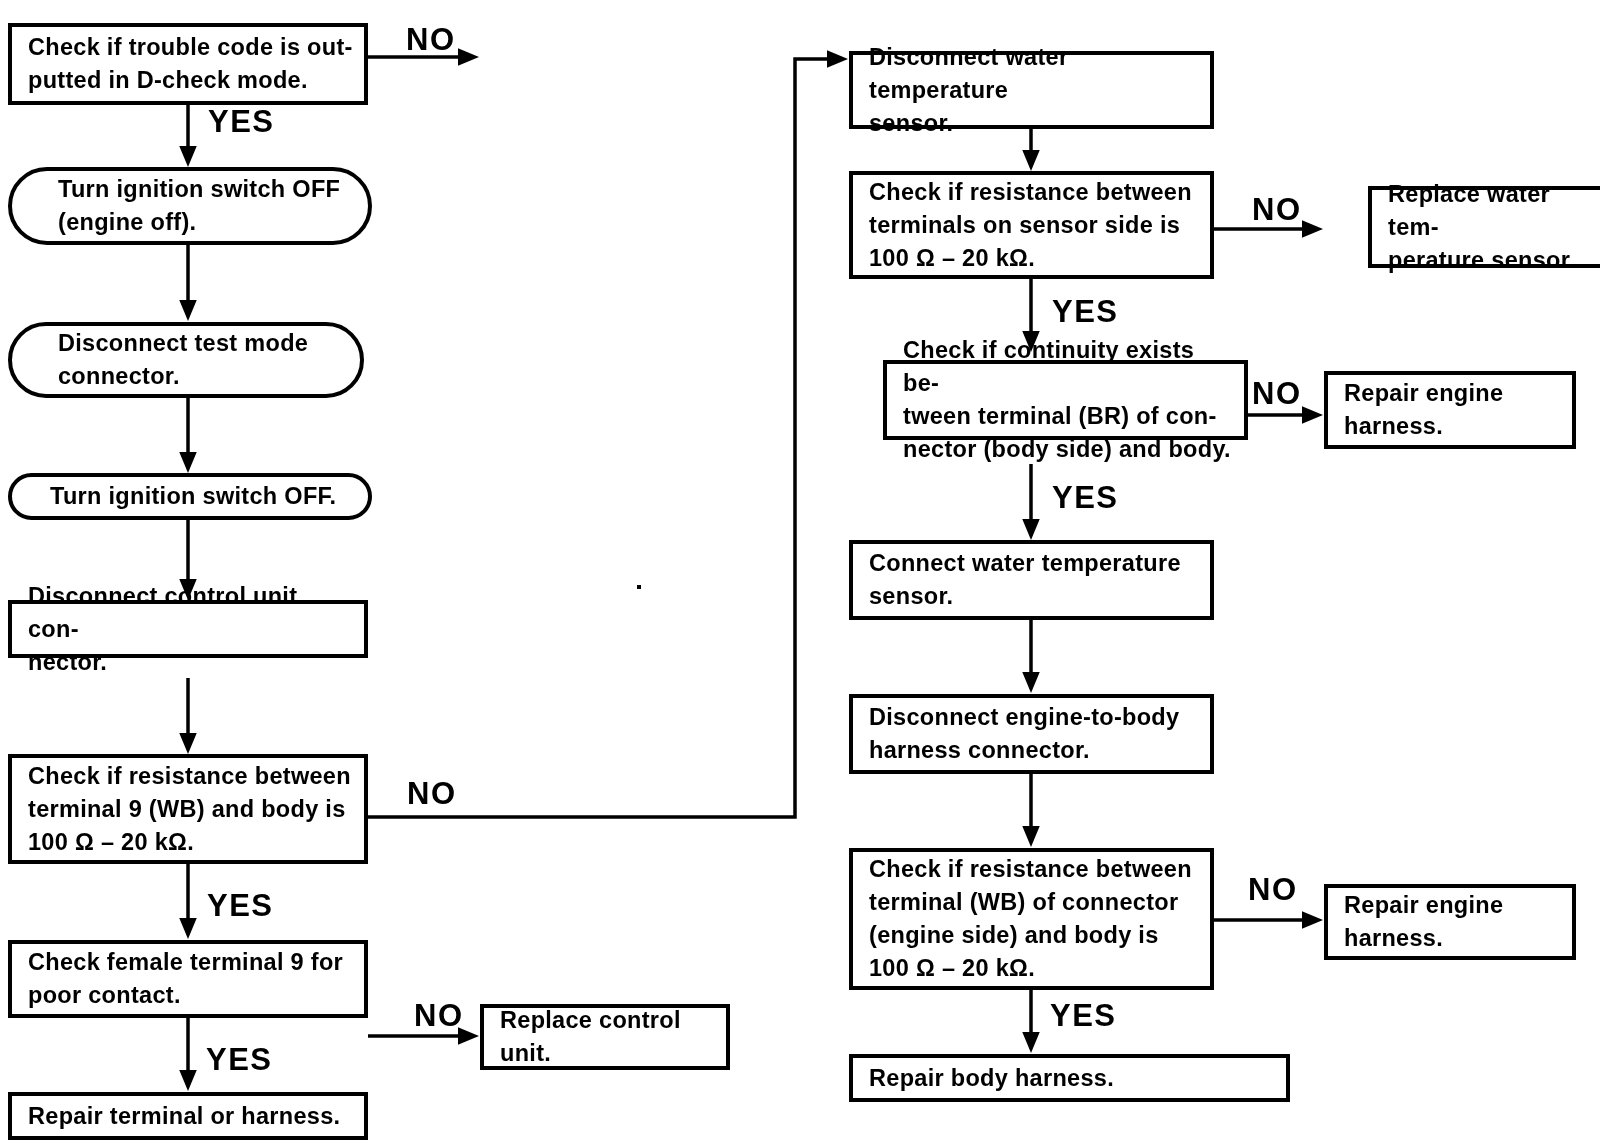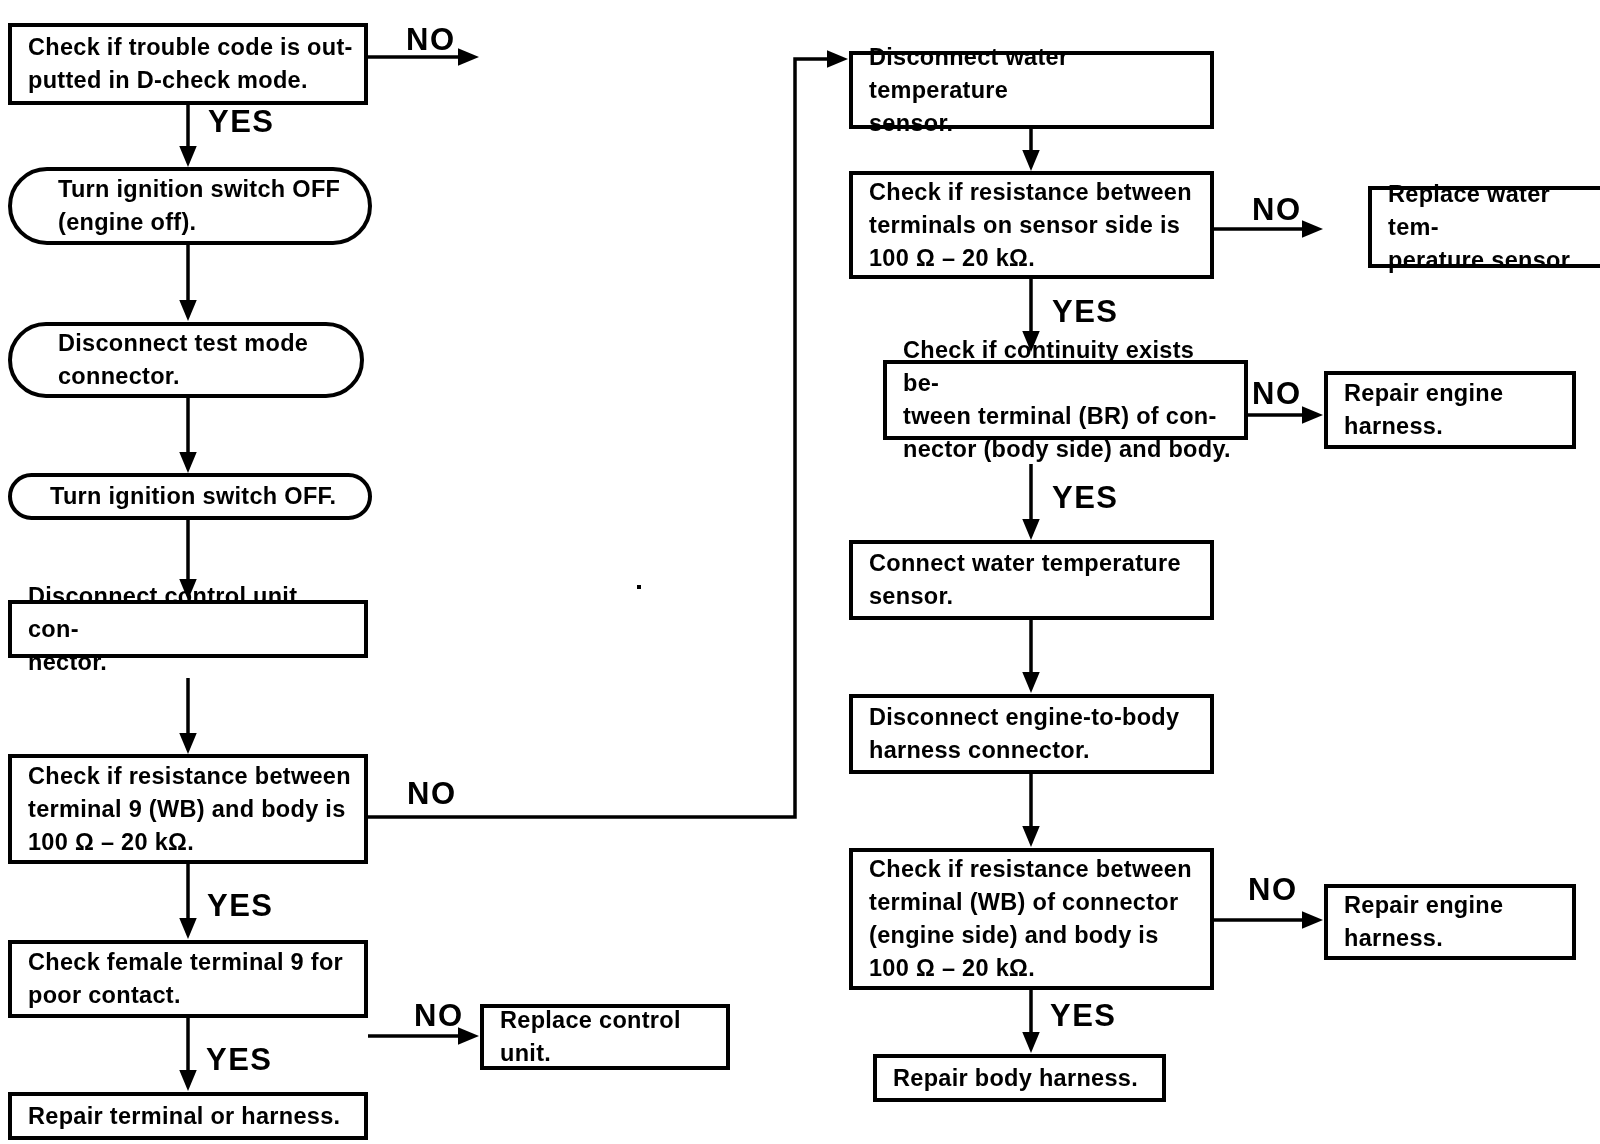--- a/index.html
+++ b/index.html
@@ -105,21 +105,21 @@
 harness connector.</div>
 
   <div class="node" style="left:849px;top:848px;width:365px;height:142px;">Check if resistance between
 terminal (WB) of connector
 (engine side) and body is
 100 Ω – 20 kΩ.</div>
 
   <div class="node" style="left:1324px;top:884px;width:252px;height:76px;">Repair engine
 harness.</div>
 
-  <div class="node" style="left:849px;top:1054px;width:293px;height:48px;margin-left:24px;">Repair body harness.</div>
+  <div class="node" style="left:849px;top:1054px;width:441px;height:48px;">Repair body harness.</div>
 
   <span class="lbl" style="left:406px;top:22px;">NO</span>
   <span class="lbl" style="left:208px;top:104px;">YES</span>
   <span class="lbl" style="left:407px;top:776px;">NO</span>
   <span class="lbl" style="left:207px;top:888px;">YES</span>
   <span class="lbl" style="left:414px;top:998px;">NO</span>
   <span class="lbl" style="left:206px;top:1042px;">YES</span>
   <span class="lbl" style="left:1252px;top:192px;">NO</span>
   <span class="lbl" style="left:1052px;top:294px;">YES</span>
   <span class="lbl" style="left:1252px;top:376px;">NO</span>

